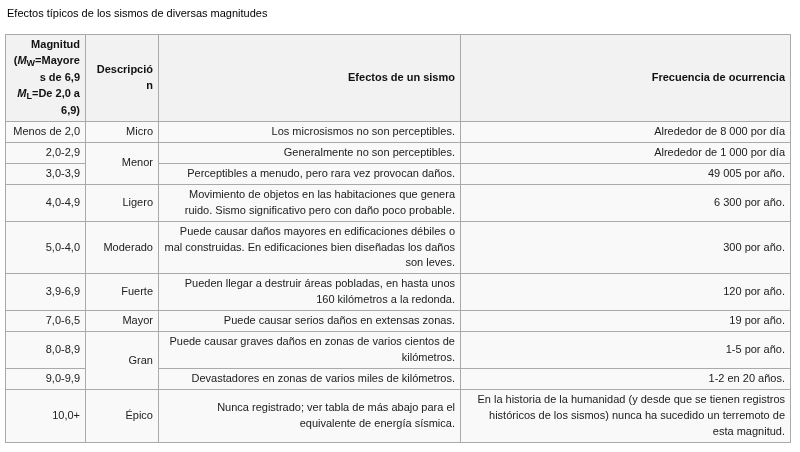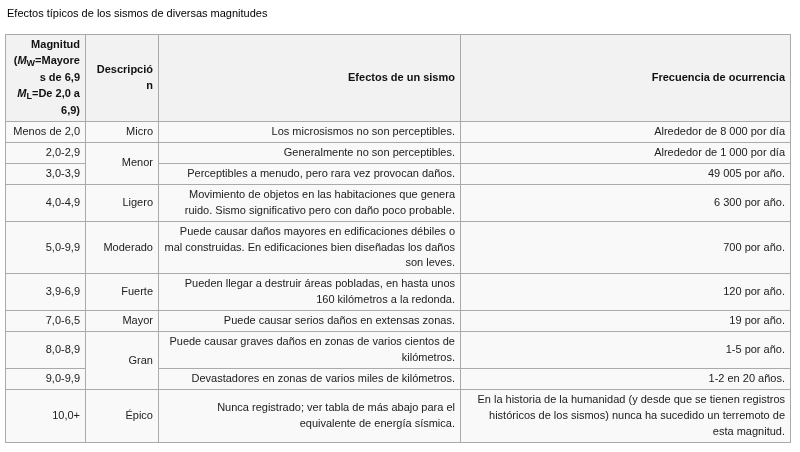--- a/index.html
+++ b/index.html
@@ -95,24 +95,24 @@
         <td>Perceptibles a menudo, pero rara vez provocan daños.</td>
         <td>49 005 por año.</td>
       </tr>
       <tr>
         <td>4,0-4,9</td>
         <td>Ligero</td>
         <td>Movimiento de objetos en las habitaciones que genera ruido. Sismo significativo pero con daño poco probable.</td>
         <td>6 300 por año.</td>
       </tr>
       <tr>
-        <td>5,0-9,9</td>
+        <td>5,0-4,0</td>
         <td>Moderado</td>
         <td>Puede causar daños mayores en edificaciones débiles o mal construidas. En edificaciones bien diseñadas los daños son leves.</td>
-        <td>700 por año.</td>
+        <td>300 por año.</td>
       </tr>
       <tr>
         <td>3,9-6,9</td>
         <td>Fuerte</td>
         <td>Pueden llegar a destruir áreas pobladas, en hasta unos 160 kilómetros a la redonda.</td>
         <td>120 por año.</td>
       </tr>
       <tr>
         <td>7,0-6,5</td>
         <td>Mayor</td>

